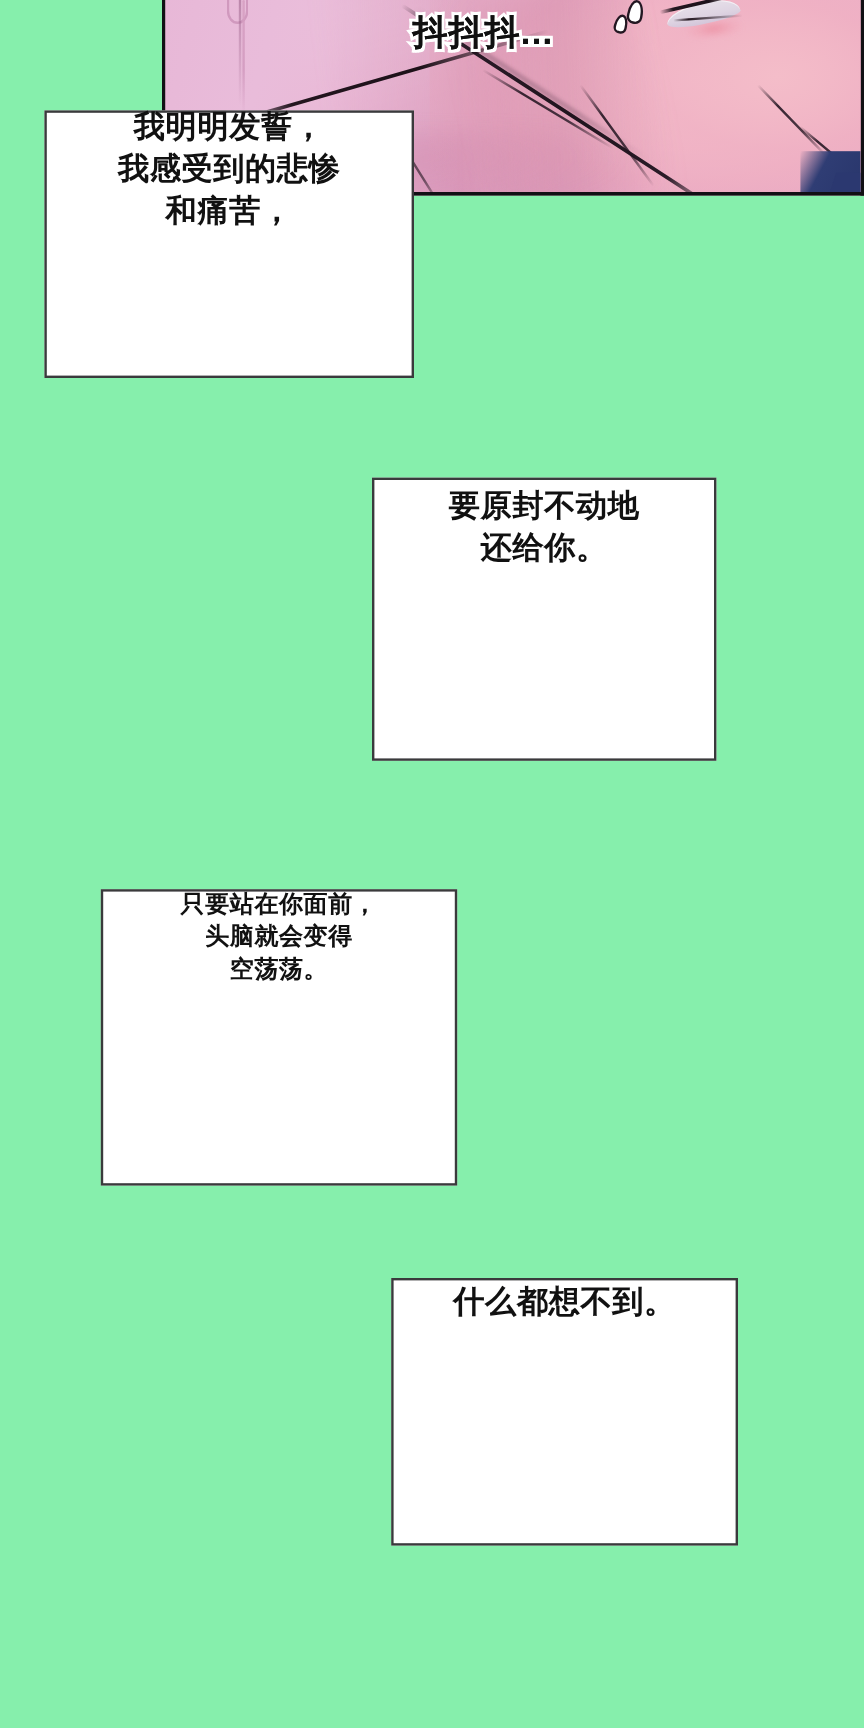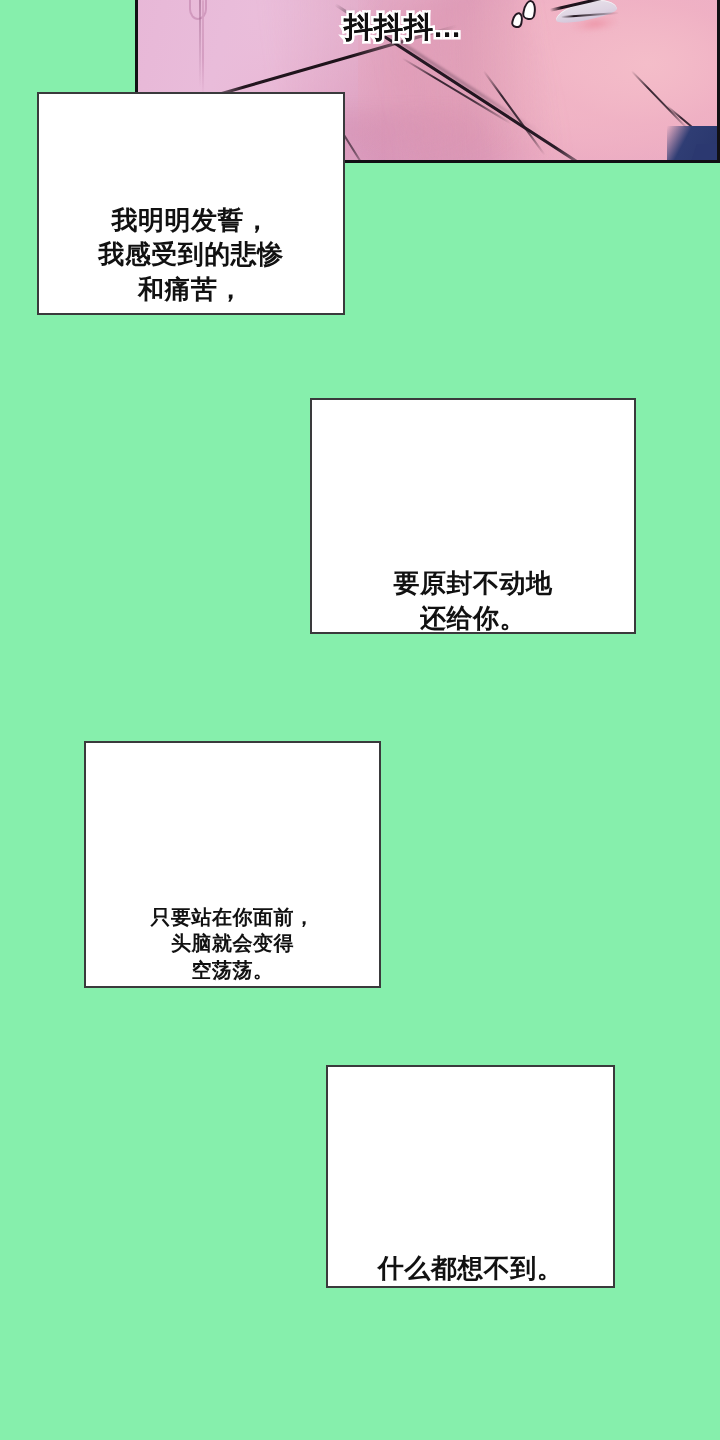--- a/index.html
+++ b/index.html
@@ -240,21 +240,21 @@
     -webkit-text-stroke: 0;
   }
 
   
   .narr-box {
     position: absolute;
     box-sizing: border-box;
     background: #ffffff;
     border: 2px solid #3a3a3c;
     display: flex;
-    align-items: flex-end;
+    align-items: flex-start;
     justify-content: center;
   }
   .narr-text {
     color: #111111;
     font-weight: 700;
     text-align: center;
     line-height: 1.34;
     letter-spacing: 0.5px;
     white-space: pre-line;
   }
@@ -307,21 +307,21 @@
       <div class="sfx-fill" id="sfx-fill" style="left: 206px; top: 8px; font-size: 29px; color: rgb(16, 16, 16);">抖抖抖...</div>
     </div>
   </div>
 
   <div class="narr-box" id="narr-1" style="left: 37px; top: 92px; width: 308px; height: 223px; background: rgb(255, 255, 255); border-color: rgb(58, 58, 60);">
     <div class="narr-text" style="font-size: 26px; color: rgb(17, 17, 17); transform: translateY(-6px);">我明明发誓，
 我感受到的悲惨
 和痛苦，</div>
   </div>
 
-  <div class="narr-box" id="narr-2" style="left: 310px; top: 398px; width: 326px; height: 236px; background: rgb(255, 255, 255); border-color: rgb(58, 58, 60);">
+  <div class="narr-box" id="narr-2" style="left: 310px; top: 398px; width: 287px; height: 236px; background: rgb(255, 255, 255); border-color: rgb(58, 58, 60);">
     <div class="narr-text" style="font-size: 26px; color: rgb(17, 17, 17); transform: translateY(4px);">要原封不动地
 还给你。</div>
   </div>
 
   <div class="narr-box" id="narr-3" style="left: 84px; top: 741px; width: 297px; height: 247px; background: rgb(255, 255, 255); border-color: rgb(58, 58, 60);">
     <div class="narr-text" style="font-size: 20px; color: rgb(17, 17, 17); transform: translateY(-2px);">只要站在你面前，
 头脑就会变得
 空荡荡。</div>
   </div>
 

